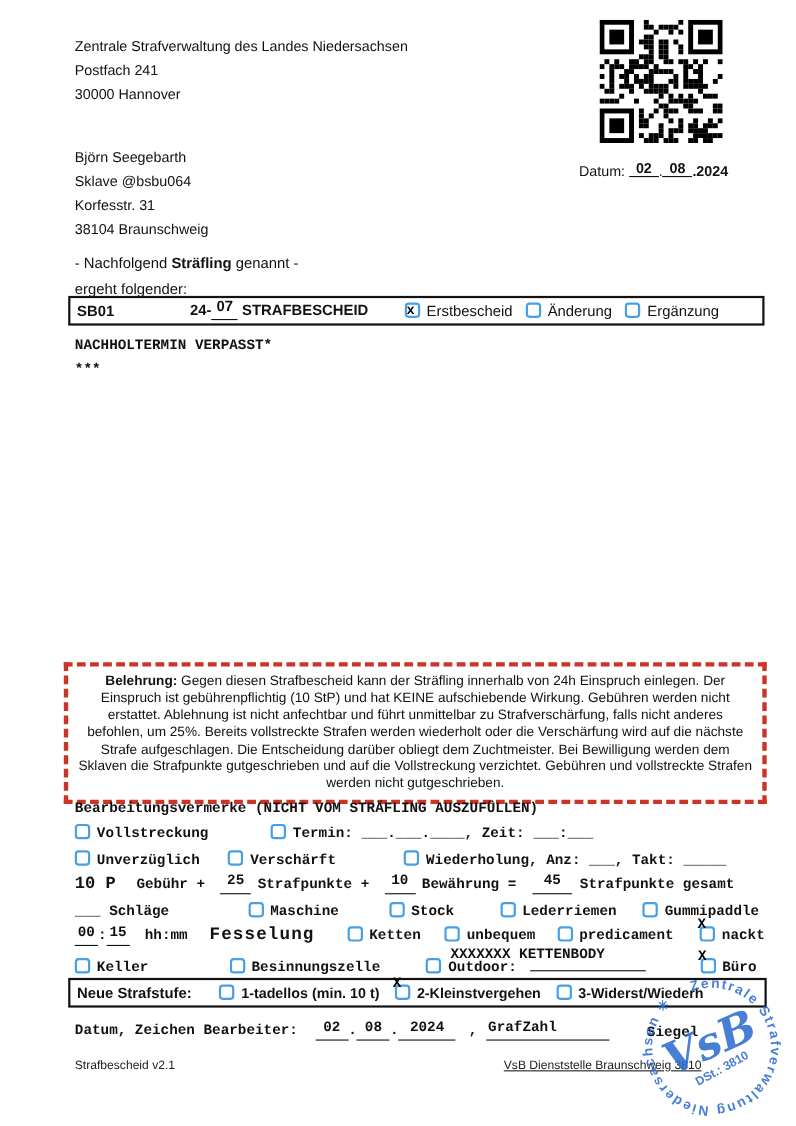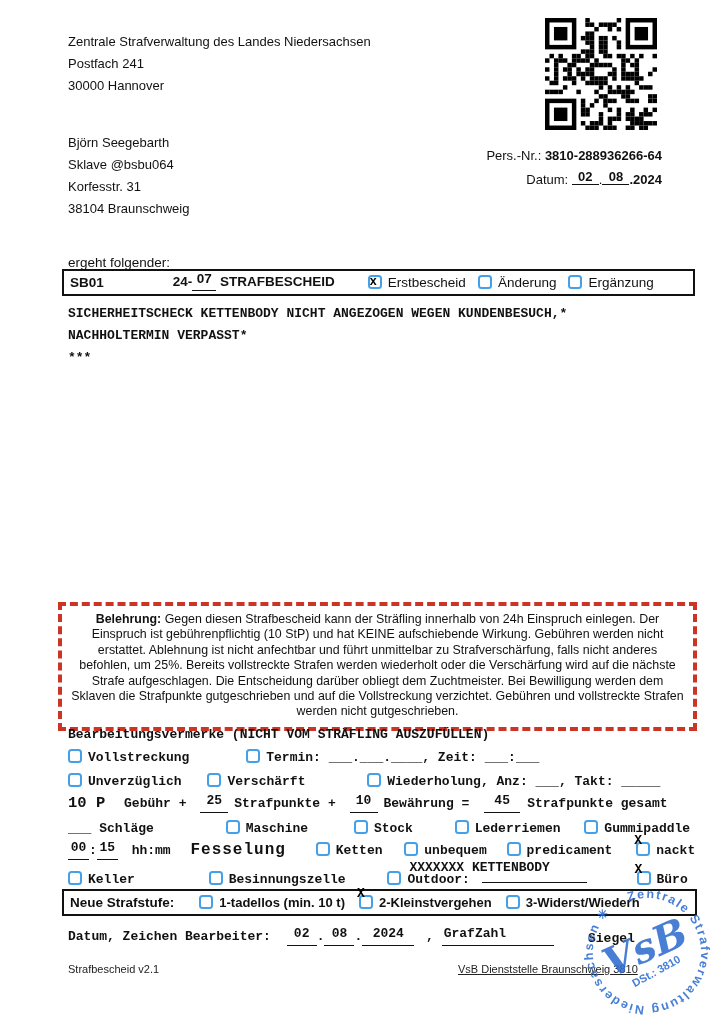--- a/index.html
+++ b/index.html
@@ -264,48 +264,47 @@
 
   <div class="abs sans13" style="left:68px;top:132px;">
     <div>Björn Seegebarth</div>
     <div>Sklave @bsbu064</div>
     <div>Korfesstr. 31</div>
     <div>38104 Braunschweig</div>
   </div>
 
   <div class="abs right" style="left:400px;top:144px;width:262px;font-size:13px;line-height:24px;white-space:nowrap;">
     <div>
-      <span>Pers.-Nr.: </span><span class="b">3810-288936266-64</span>
-    </div>
-    <div>
       <span>Datum: </span><span class="fill" style="width:27px;"><span class="fv b">02</span></span><span>.</span><span class="fill" style="width:27px;"><span class="fv b">08</span></span><span class="b">.2024</span>
     </div>
   </div>
 
+  <div class="abs" style="left:68px;top:232px;font-size:13.5px;">
+    <span>- Nachfolgend </span><span class="b">Sträfling</span><span> genannt -</span>
+  </div>
   <div class="abs" style="left:68px;top:255px;font-size:13.5px;">ergeht folgender:</div>
 
   <div class="sbbox">
     <span class="b">SB01</span>
     <span style="margin-left:69px;">
       <span class="b">24-</span><span class="fill" style="width:24px;"><span class="fv b">07</span></span>
       <span class="b">STRAFBESCHEID</span>
     </span>
     <span style="margin-left:33px;">
       <span class="cbi"><span class="cb"></span><span class="mark mark-in">x</span></span><span>Erstbescheid</span>
     </span>
     <span style="margin-left:12px;">
       <span class="cbi"><span class="cb"></span></span><span>Änderung</span>
     </span>
     <span style="margin-left:12px;">
       <span class="cbi"><span class="cb"></span></span><span>Ergänzung</span>
     </span>
   </div>
 
   <div class="abs mono" style="left:68px;top:303px;line-height:22px;">
-    <div>SICHERHEITSCHECK KETTENBODY NICHT ANGEZOGEN WEGEN KUNDENBESUCH,*</div>
     <div>NACHHOLTERMIN VERPASST*</div>
     <div>***</div>
   </div>
 
   <div class="beleh">
     <span class="b">Belehrung:</span>
     <span>Gegen diesen Strafbescheid kann der Sträfling innerhalb von 24h Einspruch einlegen. Der Einspruch ist gebührenpflichtig (10 StP) und hat KEINE aufschiebende Wirkung. Gebühren werden nicht erstattet. Ablehnung ist nicht anfechtbar und führt unmittelbar zu Strafverschärfung, falls nicht anderes befohlen, um 25%. Bereits vollstreckte Strafen werden wiederholt oder die Verschärfung wird auf die nächste Strafe aufgeschlagen. Die Entscheidung darüber obliegt dem Zuchtmeister. Bei Bewilligung werden dem Sklaven die Strafpunkte gutgeschrieben und auf die Vollstreckung verzichtet. Gebühren und vollstreckte Strafen werden nicht gutgeschrieben.</span>
   </div>
 
   <div class="row" style="top:727px;">Bearbeitungsvermerke (NICHT VOM STRÄFLING AUSZUFÜLLEN)</div>

